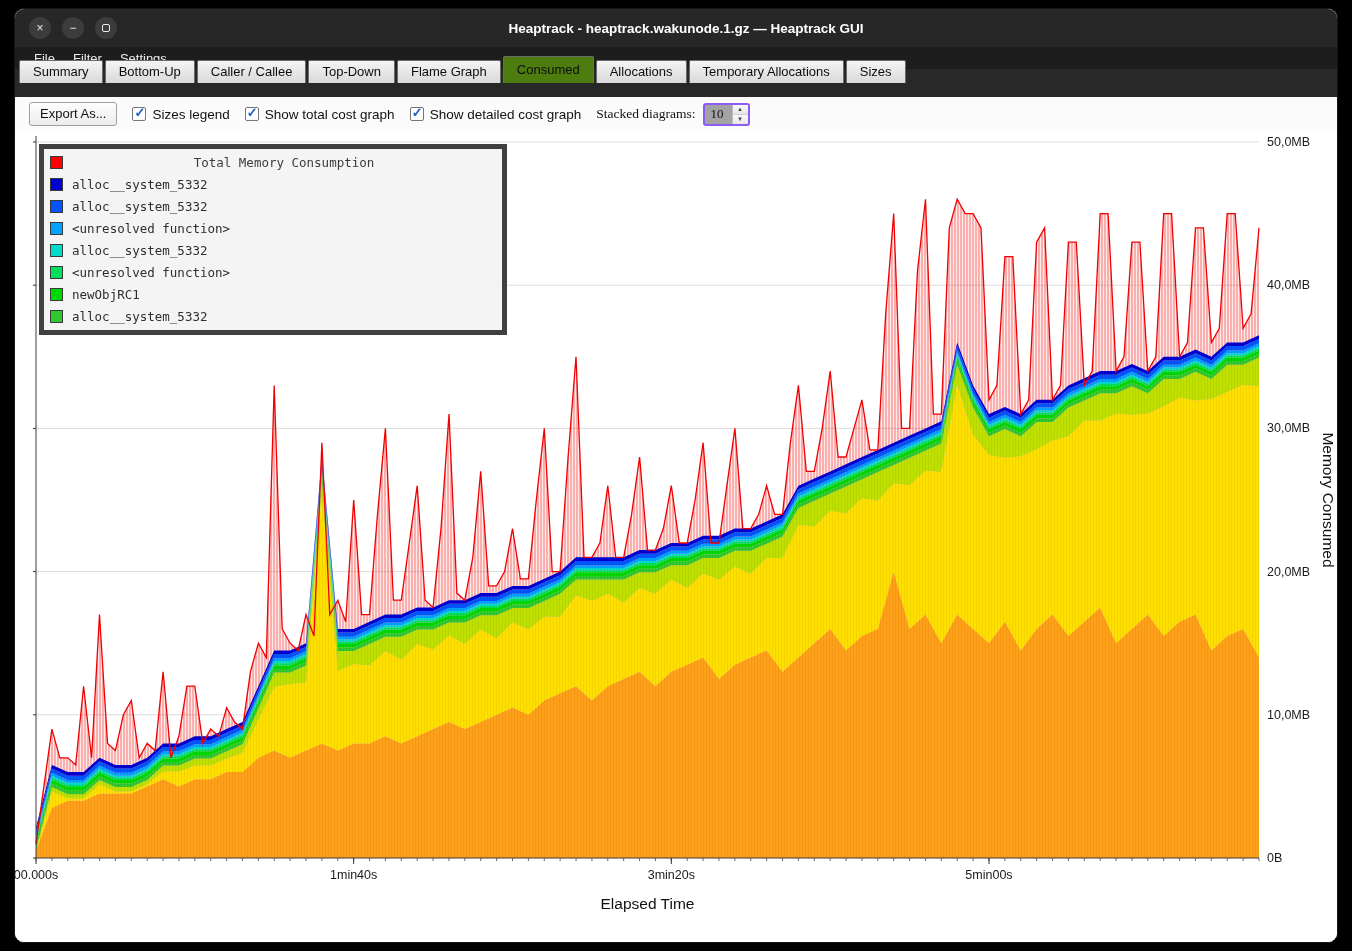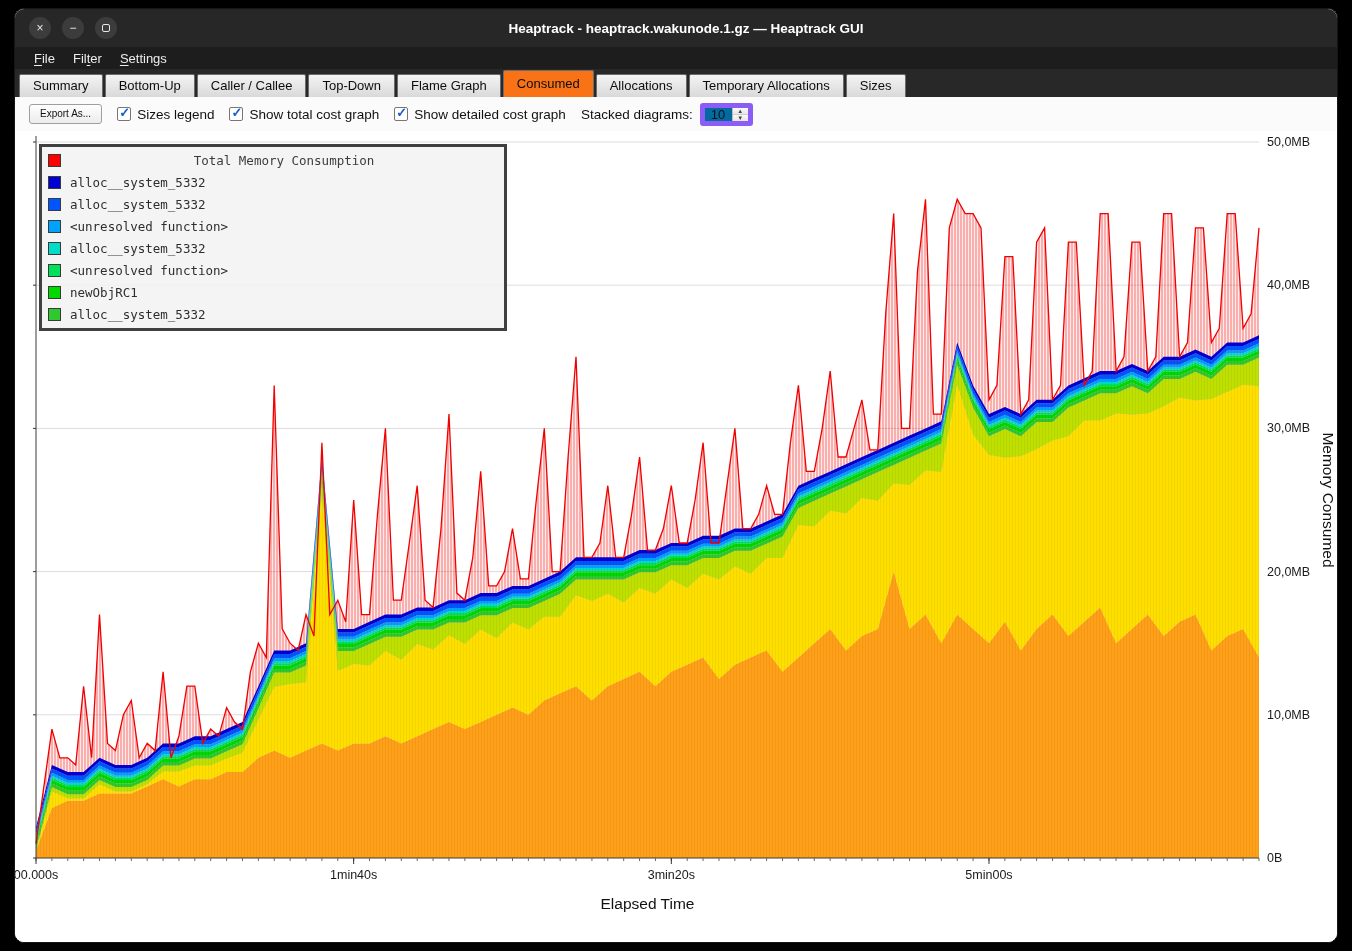--- a/index.html
+++ b/index.html
@@ -21,42 +21,42 @@
     font-size:12px; line-height:1; cursor:default; }
   .maxglyph { width:8px; height:8px; border:1.5px solid #e6e6e6; border-radius:2px; }
   
   .menubar { height:22px; background:#1d1d1d; display:flex; align-items:stretch; padding-left:10px; }
   .menu-item { color:#ececec; font-size:13px; padding:0 9px; display:flex; align-items:center; }
   .menu-item u { text-underline-offset:2px; }
   
   .tabbar { height:28px; background:#282828; display:flex; align-items:flex-end; padding-left:3px; }
   .tab { background:linear-gradient(#f4f4f4,#d9d9d9); border:1px solid #6b6b6b; border-bottom:none;
     color:#0d0d0d; font-size:13px; padding:0 13px; height:23px; line-height:22px;
-    border-radius:2px 2px 0 0; margin:0 1px; white-space:nowrap; }
-  .tab.active { background:#f97316; height:27px; line-height:26px; }
+    border-radius:2px 2px 0 0; margin:14px 1px; white-space:nowrap; }
+  .tab.active { background:#4d7c0f; height:27px; line-height:26px; }
   
   .toolbar { height:34px; background:#fbfbfb; display:flex; align-items:center; gap:15px; padding-left:14px; }
   .btn { border:1px solid #9f9f9f; border-radius:3px; background:linear-gradient(#fefefe,#ececec);
-    font-size:10px; padding:3px 10px 4px 10px; color:#111; white-space:nowrap; }
+    font-size:13px; padding:3px 10px 4px 10px; color:#111; white-space:nowrap; }
   .cb { display:flex; align-items:center; gap:6px; font-size:13.5px; color:#111; white-space:nowrap; }
   .cbbox { width:14px; height:14px; border:1px solid #767676; border-radius:2px; background:#fff; position:relative; }
   .cbbox::after { content:"✓"; position:absolute; left:1px; top:-3px; font-size:13px; font-weight:bold; color:#1c5fc4; }
-  .spingroup { display:flex; align-items:center; gap:7px; font-size:13.5px; color:#111; }
-  .spin { display:flex; border:5px solid #8b5cf6; border-radius:3px; background:#0369a1; height:23px; overflow:hidden;justify-content:center; }
+  .spingroup { display:flex; align-items:center; gap:7px; font-size:13.5px; color:#111;font-family:Liberation Serif, serif; }
+  .spin { display:flex; border:2px solid #8b5cf6; border-radius:3px; background:#a3a3a3; height:23px; overflow:hidden;justify-content:center; }
   .spin-val { width:27px; font-size:13px; display:flex; align-items:center; padding-left:6px; color:#111; }
   .spin-btns { width:16px; border-left:1px solid #bcbcbc; display:flex; flex-direction:column; }
   .spin-up, .spin-down { flex:1; font-size:6px; color:#444; display:flex; align-items:center;
     justify-content:center; background:linear-gradient(#fafafa,#e6e6e6); }
   .spin-up { border-bottom:1px solid #cfcfcf; }
   
   .chart-region { position:relative; height:811px; background:#ffffff; }
   #chart-svg { position:absolute; left:0; top:0; }
   #chart-svg svg { display:block; }
   .legend { position:absolute; left:24px; top:13px; width:468px;
-    background:rgba(242,242,242,0.88); border:3px solid #404040; padding:2px 0 3px 0;
+    background:rgba(242,242,242,0.88); border:5px solid #404040; padding:2px 0 3px 0;
     font-family:"DejaVu Sans Mono", monospace; font-size:12.5px; color:#2e2e2e; }
   .lrow { display:flex; align-items:center; height:22px; padding:0 6px; }
   .lswatch { width:13px; height:13px; border:1px solid #3a3a3a; margin-right:9px; flex:0 0 13px; }
   .ltitle { flex:1; text-align:center; color:#3c3c3c; }
 </style>
 </head>
 <body>
 
 <div class="window">
 

